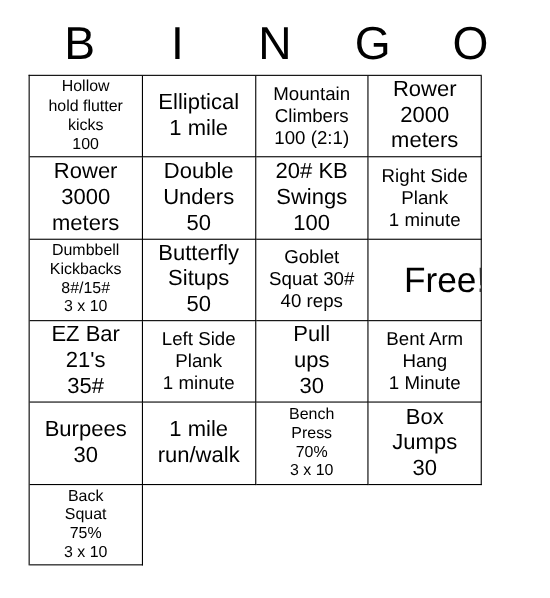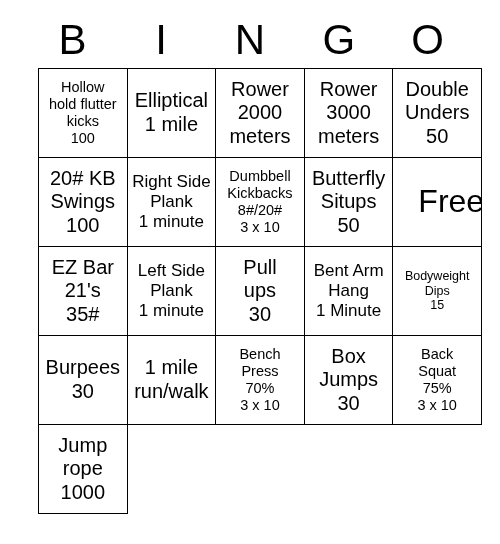--- a/index.html
+++ b/index.html
@@ -39,26 +39,26 @@
     justify-content: center;
     font-size: 42px;
     line-height: 1;
     font-weight: 400;
     letter-spacing: 0;
   }
 
   
   .grid {
     position: absolute;
-    left: 38px;
+    left: 26px;
     top: 68px;
-    width: 444px;
+    width: 412px;
     height: 446px;
     display: grid;
-    grid-template-columns: repeat(5, 1fr);
+    grid-template-columns: repeat(4, 1fr);
     grid-template-rows: repeat(5, 1fr);
     border-top: 1.5px solid #000;
     border-left: 1.5px solid #000;
     box-sizing: border-box;
     background: #ffffff;
   }
   .cell {
     border-right: 1.5px solid #000;
     border-bottom: 1.5px solid #000;
     box-sizing: border-box;
@@ -101,20 +101,25 @@
         <span class="cell-text fs-sm">Hollow
 hold flutter
 kicks
 100</span>
       </div>
       <div class="cell">
         <span class="cell-text fs-lg">Elliptical
 1 mile</span>
       </div>
       <div class="cell">
+        <span class="cell-text fs-md">Mountain
+Climbers
+100 (2:1)</span>
+      </div>
+      <div class="cell">
         <span class="cell-text fs-lg">Rower
 2000
 meters</span>
       </div>
       <div class="cell">
         <span class="cell-text fs-lg">Rower
 3000
 meters</span>
       </div>
       <div class="cell">
@@ -128,29 +133,34 @@
 100</span>
       </div>
       <div class="cell">
         <span class="cell-text fs-md">Right Side
 Plank
 1 minute</span>
       </div>
       <div class="cell">
         <span class="cell-text fs-sm">Dumbbell
 Kickbacks
-8#/20#
+8#/15#
 3 x 10</span>
       </div>
       <div class="cell">
         <span class="cell-text fs-lg">Butterfly
 Situps
 50</span>
       </div>
       <div class="cell">
+        <span class="cell-text fs-md">Goblet
+Squat 30#
+40 reps</span>
+      </div>
+      <div class="cell">
         <span class="cell-text fs-xl">Free!</span>
       </div>
       <div class="cell">
         <span class="cell-text fs-lg">EZ Bar
 21's
 35#</span>
       </div>
       <div class="cell">
         <span class="cell-text fs-md">Left Side
 Plank
@@ -158,25 +168,20 @@
       </div>
       <div class="cell">
         <span class="cell-text fs-lg">Pull
 ups
 30</span>
       </div>
       <div class="cell">
         <span class="cell-text fs-md">Bent Arm
 Hang
 1 Minute</span>
-      </div>
-      <div class="cell">
-        <span class="cell-text fs-xs">Bodyweight
-Dips
-15</span>
       </div>
       <div class="cell">
         <span class="cell-text fs-lg">Burpees
 30</span>
       </div>
       <div class="cell">
         <span class="cell-text fs-lg">1 mile
 run/walk</span>
       </div>
       <div class="cell">
@@ -189,20 +194,15 @@
         <span class="cell-text fs-lg">Box
 Jumps
 30</span>
       </div>
       <div class="cell">
         <span class="cell-text fs-sm">Back
 Squat
 75%
 3 x 10</span>
       </div>
-      <div class="cell">
-        <span class="cell-text fs-lg">Jump
-rope
-1000</span>
-      </div>
     </div>
 
 </div>
 
 </body></html>

